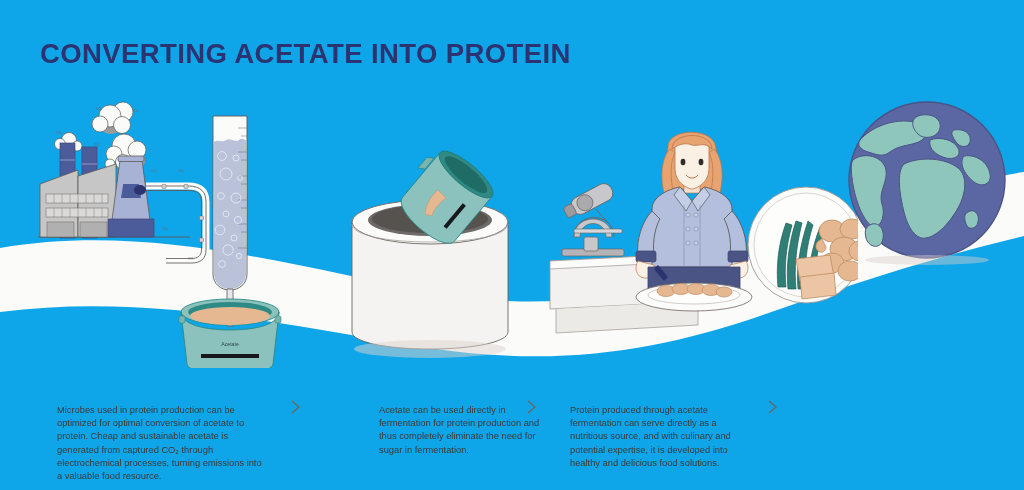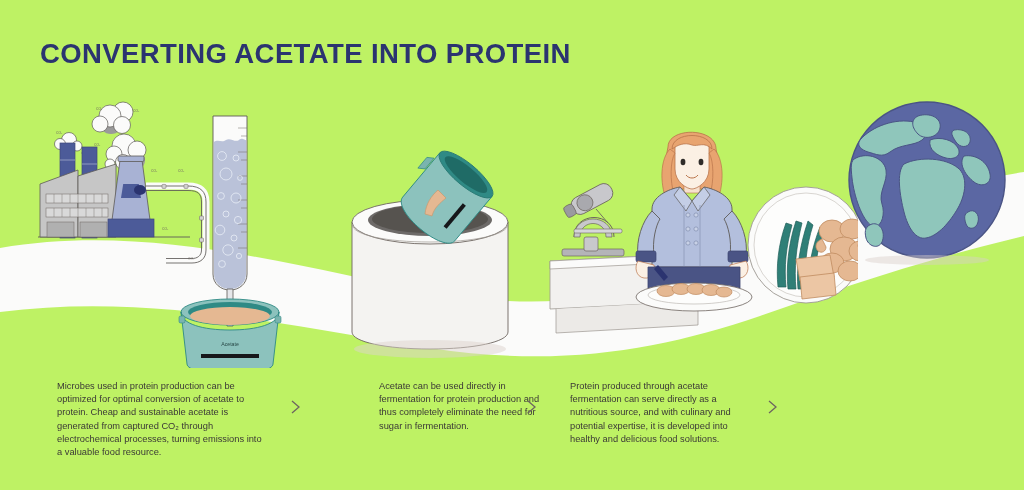--- a/index.html
+++ b/index.html
@@ -4,21 +4,21 @@
 <style>
   * { box-sizing: border-box; margin: 0; padding: 0; }
   html, body {
     width: 1024px; height: 490px;
     overflow: hidden;
     font-family: "Liberation Sans", sans-serif;
   }
   #canvas {
     position: relative;
     width: 1024px; height: 490px;
-    background: #bef264;
+    background: #0ea5e9;
     overflow: hidden;
   }
   #bg-wave { position: absolute; left: 0; top: 0; width: 1024px; height: 490px; }
   #page-title {
     position: absolute;
     left: 40px; top: 38px;
     font-size: 27.5px;
     font-weight: bold;
     letter-spacing: 0.4px;
     color: #2b3470;
@@ -28,21 +28,21 @@
   #scene-factory   { left: 38px;  top: 98px;  width: 290px; height: 270px; }
   #scene-tank      { left: 330px; top: 140px; width: 200px; height: 225px; }
   #scene-chef      { left: 548px; top: 125px; width: 310px; height: 245px; }
   #scene-globe     { left: 842px; top: 96px;  width: 170px; height: 170px; }
 
   .caption {
     position: absolute;
     font-size: 9.3px;
     line-height: 13.2px;
     color: #3b3936;
-    top: 380px;
+    top: 404px;
   }
   #caption-1 { left: 57px;  width: 205px; }
   #caption-2 { left: 340px; width: 180px; margin-left: 39px; }
   #caption-3 { left: 570px; width: 180px; }
   #caption-4 { left: 806px; width: 180px; }
 
   .chevron {
     position: absolute;
     top: 398px;
     width: 16px; height: 18px;

